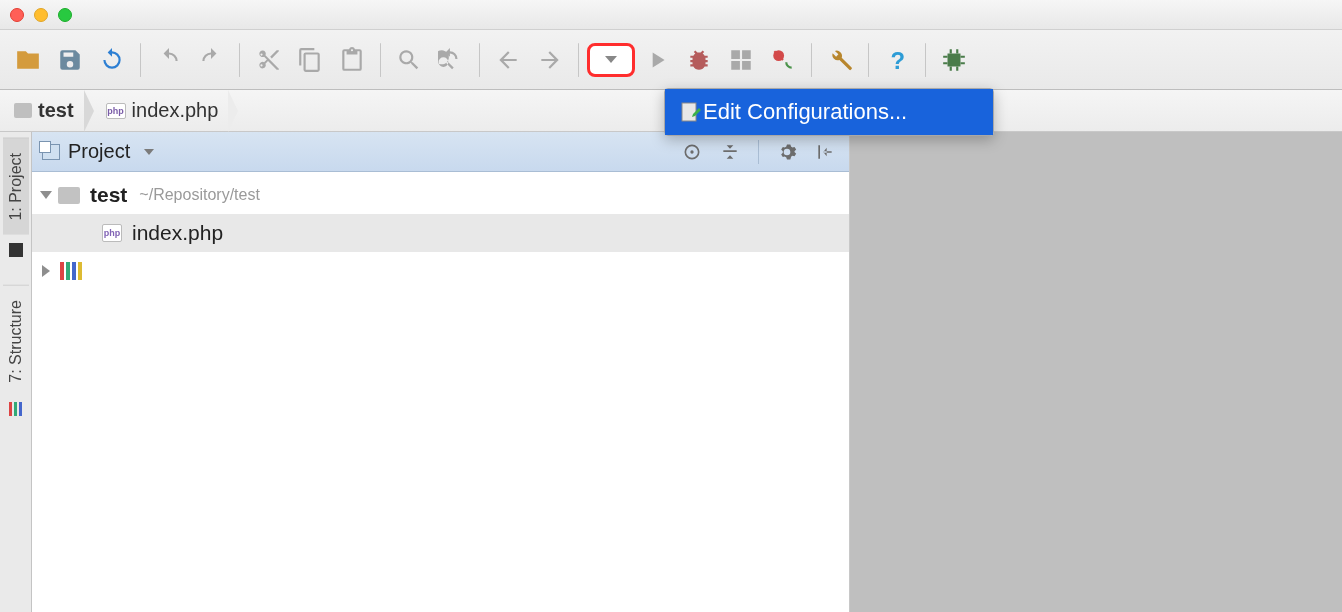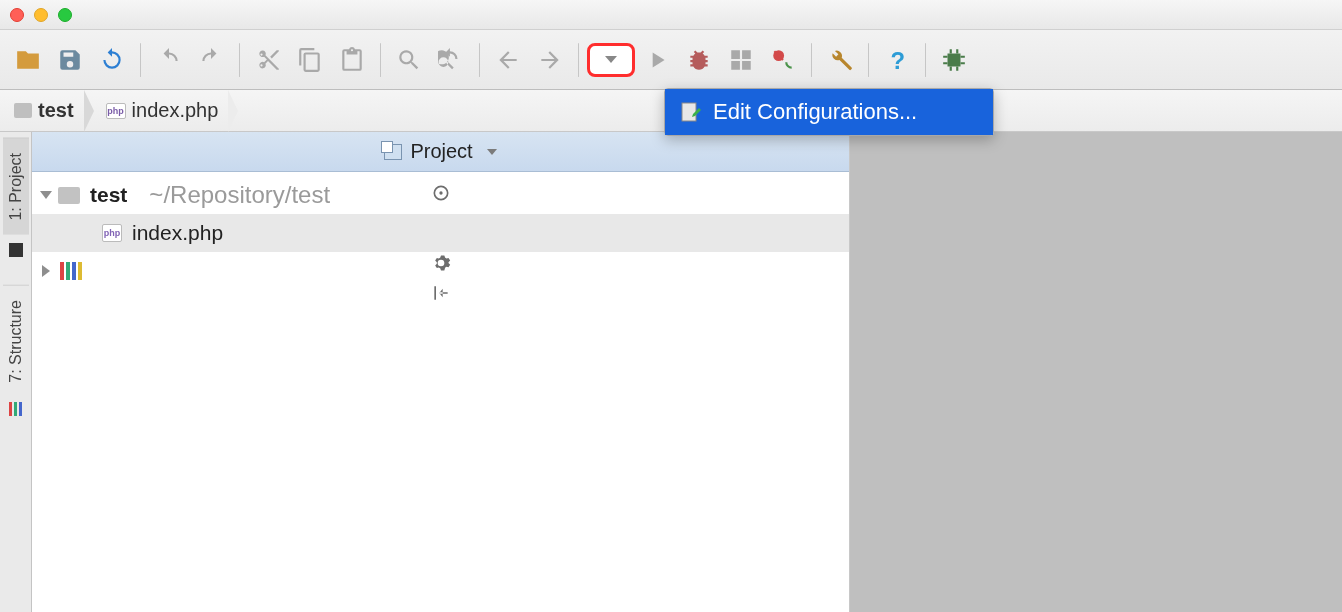--- a/index.html
+++ b/index.html
@@ -24,21 +24,21 @@
 .tbtn.chip svg{color:#4a7c4a;}
 .tbtn.bug svg{color:#b55c5c;}
 .tbtn.tool svg{color:#b8862d;}
 
 
 .runconfig-btn { width:48px; height:34px; border:3px solid #ff2d2d; border-radius:8px; display:flex; align-items:center; justify-content:center; background:#fff; cursor:pointer;}
 .runconfig-btn .caret { width:0;height:0;border-left:6px solid transparent;border-right:6px solid transparent;border-top:7px solid #888;}
 
 
 .dropdown { position:absolute; top:58px; left:664px; background:#fff; border:1px solid #a8a8a8; border-radius:4px; box-shadow:0 4px 14px rgba(0,0,0,.25); z-index:50; min-width:330px;}
-.dropdown-item { display:flex; align-items:center; gap:10px; padding:10px 14px; background:#1863dc; color:#fff; font-size:22px; cursor:pointer;}
+.dropdown-item { display:flex; align-items:center; gap:0; padding:10px 14px; background:#1863dc; color:#fff; font-size:22px; cursor:pointer;}
 .dropdown-item svg{width:24px;height:24px;}
 
 
 .breadcrumb { height:42px; background:linear-gradient(#f5f5f5,#ececec); border-bottom:1px solid #c8c8c8; display:flex; align-items:center; padding-left:6px;}
 .crumb { display:flex; align-items:center; gap:6px; padding:0 10px 0 8px; height:100%; position:relative; font-size:20px; color:#333;}
 .crumb::after { content:''; position:absolute; right:-10px; top:0; width:0;height:0; border-top:21px solid transparent; border-bottom:21px solid transparent; border-left:10px solid #d8d8d8;}
 .crumb:last-child::after{border-left-color:#ececec;}
 .crumb .fold-icon{width:18px;height:15px;background:#bfbfbf;border-radius:2px;}
 .crumb .php-icon{width:20px;height:16px;background:#fff;border:1px solid #bbb;border-radius:2px;display:flex;align-items:center;justify-content:center;font-size:9px;font-weight:bold;color:#7a5ca8;}
 
@@ -46,21 +46,21 @@
 .leftstrip { position:absolute; left:0; top:132px; width:32px; height:480px; background:#eaeaea; border-right:1px solid #c4c4c4; display:flex; flex-direction:column; align-items:center; padding-top:6px; gap:0;}
 .leftstrip .vtab { writing-mode:vertical-rl; transform:rotate(180deg); padding:14px 4px; font-size:16px; color:#444; cursor:pointer; display:flex; align-items:center; gap:6px; border-bottom:1px solid #cfcfcf;}
 .leftstrip .vtab.active { background:#d6d6d6;}
 .leftstrip .sq{width:14px;height:14px;background:#333;}
 .leftstrip .struct-icon{display:flex;gap:2px;}
 .leftstrip .struct-icon span{width:3px;height:14px;}
 
 
 .main { position:absolute; left:32px; top:132px; right:0; bottom:0; display:flex;}
 .projectpanel { width:818px; background:#fff; border-right:1px solid #c8c8c8; display:flex; flex-direction:column;}
-.projectheader { height:40px; background:linear-gradient(#d7e4f2,#c8d9ee); border-bottom:1px solid #a9bdd4; display:flex; align-items:center; padding:8px 10px; gap:10px;flex-direction:column;}
+.projectheader { height:40px; background:linear-gradient(#d7e4f2,#c8d9ee); border-bottom:1px solid #a9bdd4; display:flex; align-items:center; padding:8px 10px; gap:10px;}
 .projectheader .title{ font-size:20px; color:#222; display:flex; align-items:center; gap:8px;}
 .projectheader .proj-icon{width:18px;height:16px;border:1px solid #7a94b0;background:#d0e0f0;position:relative;}
 .projectheader .proj-icon::before{content:'';position:absolute;width:10px;height:10px;border:1px solid #7a94b0;background:#fff;left:-4px;top:-4px;}
 .projectheader .caret-down{width:0;height:0;border-left:5px solid transparent;border-right:5px solid transparent;border-top:6px solid #7b7b7b;margin-left:6px;}
 .projectheader .spacer{flex:1;}
 .projectheader .hbtn{width:28px;height:28px;display:flex;align-items:center;justify-content:center;color:#6d6d6d;cursor:pointer;}
 .projectheader .hbtn svg{width:20px;height:20px;}
 .projectheader .hsep{width:1px;height:24px;background:#a9bdd4;margin:0 4px;}
 
 
@@ -68,21 +68,21 @@
 .treerow { display:flex; align-items:center; height:38px; padding-left:10px; gap:4px;}
 .treerow.sel { background:#e8e8e8;}
 .treerow .arrow{width:0;height:0;border-top:6px solid transparent;border-bottom:6px solid transparent;border-left:8px solid #8e8e8e;margin-right:4px;}
 .treerow .arrow.open{transform:rotate(90deg);}
 .treerow .fold{width:22px;height:17px;background:#c2c2c2;border-radius:2px;margin-right:6px;}
 .treerow .php{width:20px;height:18px;background:#fff;border:1px solid #bbb;border-radius:2px;display:flex;align-items:center;justify-content:center;font-size:9px;font-weight:bold;color:#8163b5;margin-right:6px;margin-left:28px;}
 .treerow .lib{display:flex;gap:2px;margin-right:6px;margin-left:2px;}
 .treerow .lib span{width:4px;height:18px;}
 .treerow .name{font-weight:400;}
 .treerow .name.bold{font-weight:600;}
-.treerow .path{color:#9a9a9a;margin-left:18px;font-size:24px;}
+.treerow .path{color:#9a9a9a;margin-left:8px;font-size:16px;}
 
 
 .editorarea { flex:1; background:#bfbfbf;}
 </style>
 </head>
 <body>
 
 <div class="titlebar">
   <div class="traffic close"></div>
   <div class="traffic min"></div>

